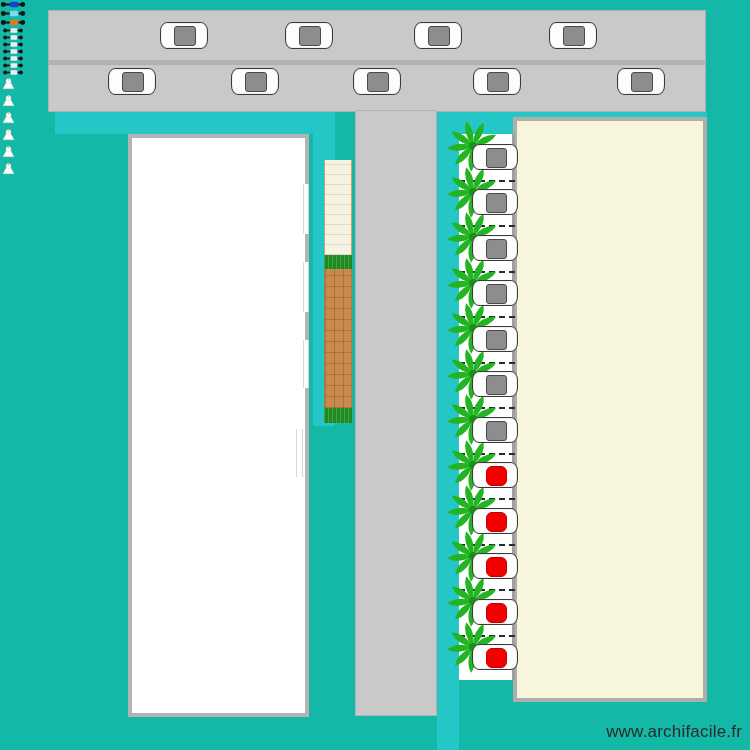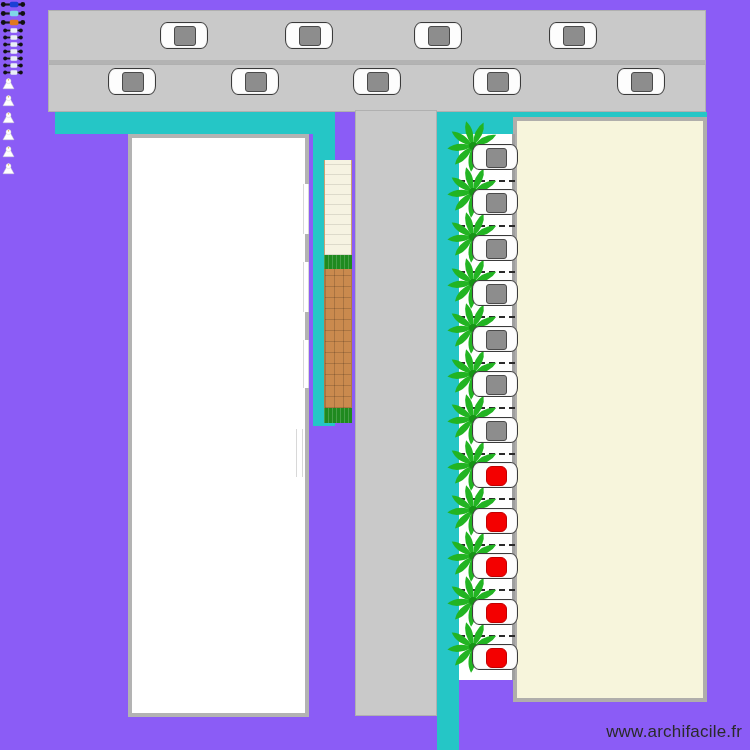--- a/index.html
+++ b/index.html
@@ -1,19 +1,19 @@
 <!DOCTYPE html>
 <html><head>
 <meta charset="utf-8">
 <style>
   html,body{margin:0;padding:0;background:#ffffff;}
   body{width:750px;height:750px;overflow:hidden;
        font-family:"Liberation Sans","DejaVu Sans",sans-serif;}
 
-  #plan{position:relative;width:750px;height:750px;background:#8b5cf6;}
+  #plan{position:relative;width:750px;height:750px;background:#14b8a6;}
 
   .abs{position:absolute;box-sizing:border-box;}
 
   
   .road{background:#c9c9c9;border:1px solid #b0b0b0;}
   .road-sep{background:#b3b3b3;}
 
   
   .teal{background:#25c6c6;}
 

